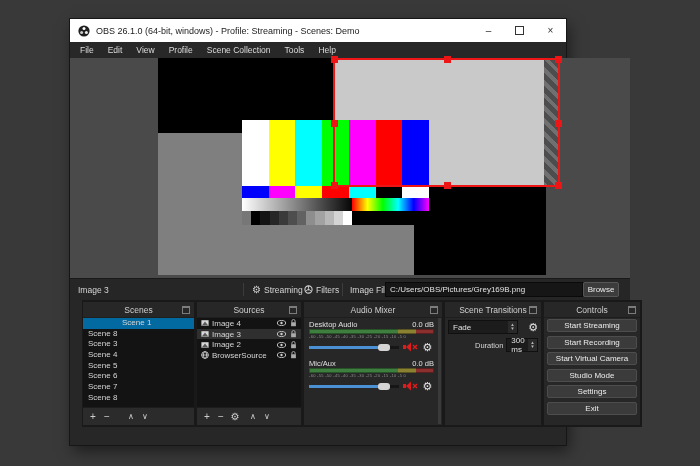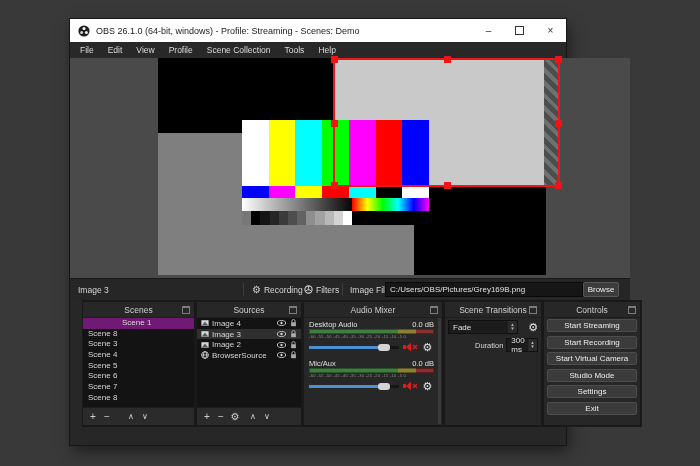--- a/index.html
+++ b/index.html
@@ -48,21 +48,21 @@
   .gear-glyph{font-size:10px;color:#cfcfcf;line-height:1;}
   .file-input{position:absolute;left:315px;top:3px;width:188px;height:13px;background:#161616;border:1px solid #0a0a0a;color:#e2e2e2;font-size:8px;padding:0 4px;font-family:"Liberation Sans",sans-serif;}
   .browse{position:absolute;left:513px;top:3px;width:36px;height:15px;background:#3c3c3c;border:1px solid #565656;border-radius:2px;display:flex;align-items:center;justify-content:center;font-size:8px;color:#ececec;box-sizing:border-box;}
   
   .docks{position:absolute;left:12px;top:281px;width:560px;height:127px;background:#191919;}
   .panel{position:absolute;top:2px;height:123px;background:#272727;}
   .panel-header{height:15px;display:flex;align-items:center;justify-content:center;font-size:8.5px;color:#cfcfcf;position:relative;border-bottom:1px solid #1e1e1e;}
   .pin{position:absolute;right:4px;top:4px;width:6px;height:5px;border:1px solid #9a9a9a;border-top-width:2px;opacity:.75;}
   .list{position:absolute;left:0;right:0;top:16px;bottom:17px;background:#131313;overflow:hidden;}
   .lrow{height:10.7px;line-height:10.7px;font-size:8px;color:#d6d6d6;padding-left:5px;white-space:nowrap;}
-  .lrow.sel{background:#701a75;padding-left:39px;}
+  .lrow.sel{background:#0369a1;padding-left:39px;}
   .srow{display:flex;align-items:center;height:10.7px;font-size:8px;color:#d6d6d6;padding:0 4px;white-space:nowrap;}
   .srow.sel{background:#2f2f2f;}
   .srow .nm{flex:1;margin-left:3px;overflow:hidden;}
   .ptoolbar{position:absolute;left:0;right:0;bottom:0;height:17px;background:#2b2b2b;border-top:1px solid #1c1c1c;display:flex;align-items:center;padding-left:3px;color:#cfcfcf;}
   .ticon{width:14px;text-align:center;font-size:10px;line-height:17px;}
   .ticon.small{font-size:8px;}
   .tspace{width:10px;}
   
   .mixbody{position:absolute;left:5px;right:8px;top:18px;}
   .chead{display:flex;justify-content:space-between;font-size:7.5px;color:#e0e0e0;height:9px;line-height:9px;}
@@ -187,21 +187,21 @@
         <span class="h h-s"></span>
         <span class="h h-se"></span>
       </div>
     </div>
 
     <div class="propsbar">
       <span class="abs" style="left:8px">Image 3</span>
       <span class="vsep" style="left:173px"></span>
       <span class="abs toolbtn" style="left:182px">
         <span class="gear-glyph">⚙</span>
-        <span>Recording</span>
+        <span>Streaming</span>
       </span>
       <span class="abs toolbtn" style="left:234px">
         <svg width="9" height="9" viewBox="0 0 10 10">
           <circle cx="5" cy="5" r="4" fill="none" stroke="#cfcfcf" stroke-width="1.2"></circle>
           <circle cx="5" cy="5" r="1.2" fill="#cfcfcf"></circle>
           <line x1="5" y1="1" x2="5" y2="4" stroke="#cfcfcf" stroke-width="1"></line>
           <line x1="1.5" y1="7" x2="4" y2="5.5" stroke="#cfcfcf" stroke-width="1"></line>
           <line x1="8.5" y1="7" x2="6" y2="5.5" stroke="#cfcfcf" stroke-width="1"></line>
         </svg>
         <span>Filters</span>

